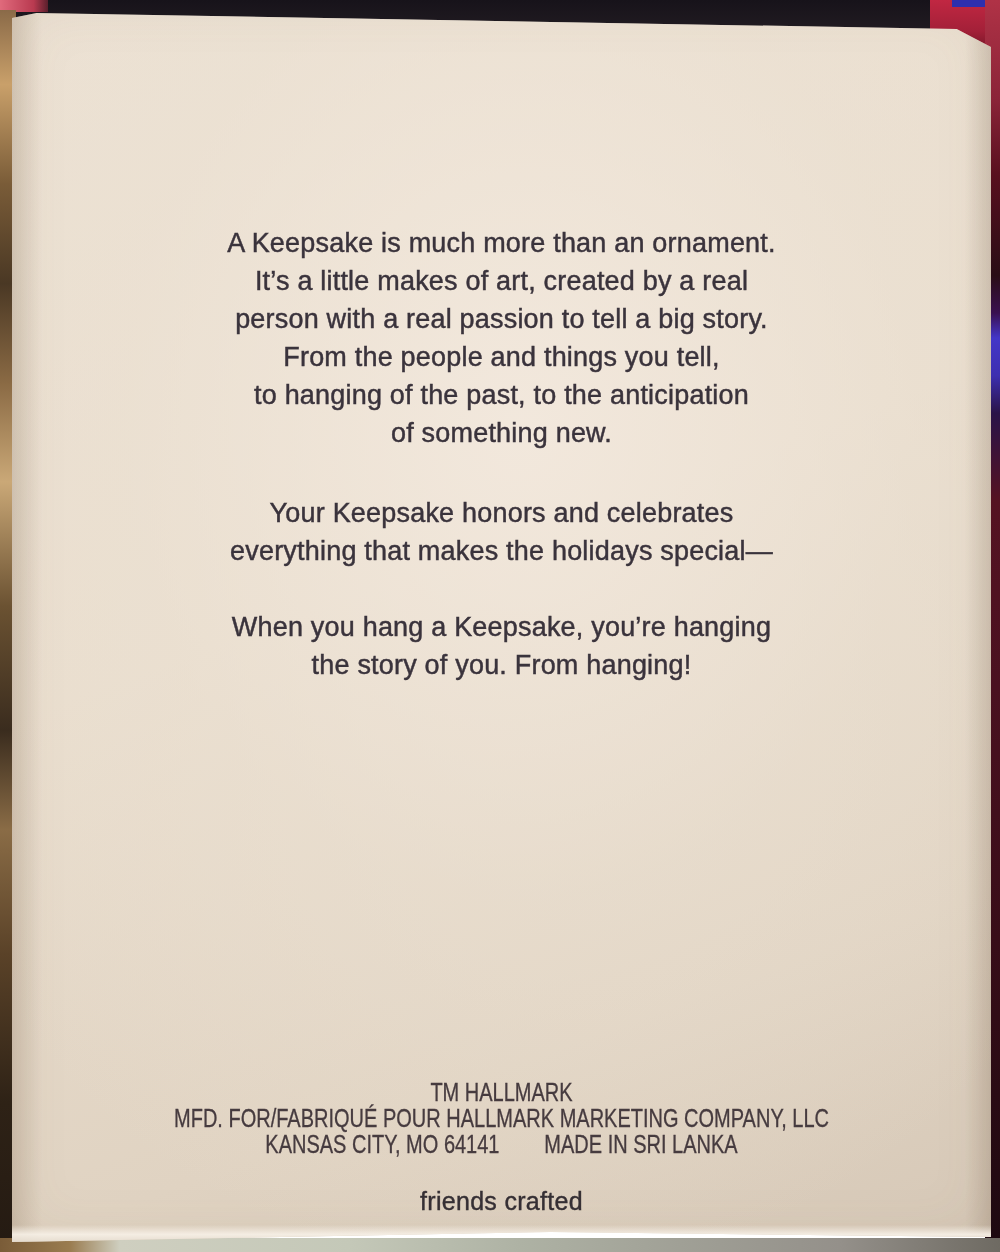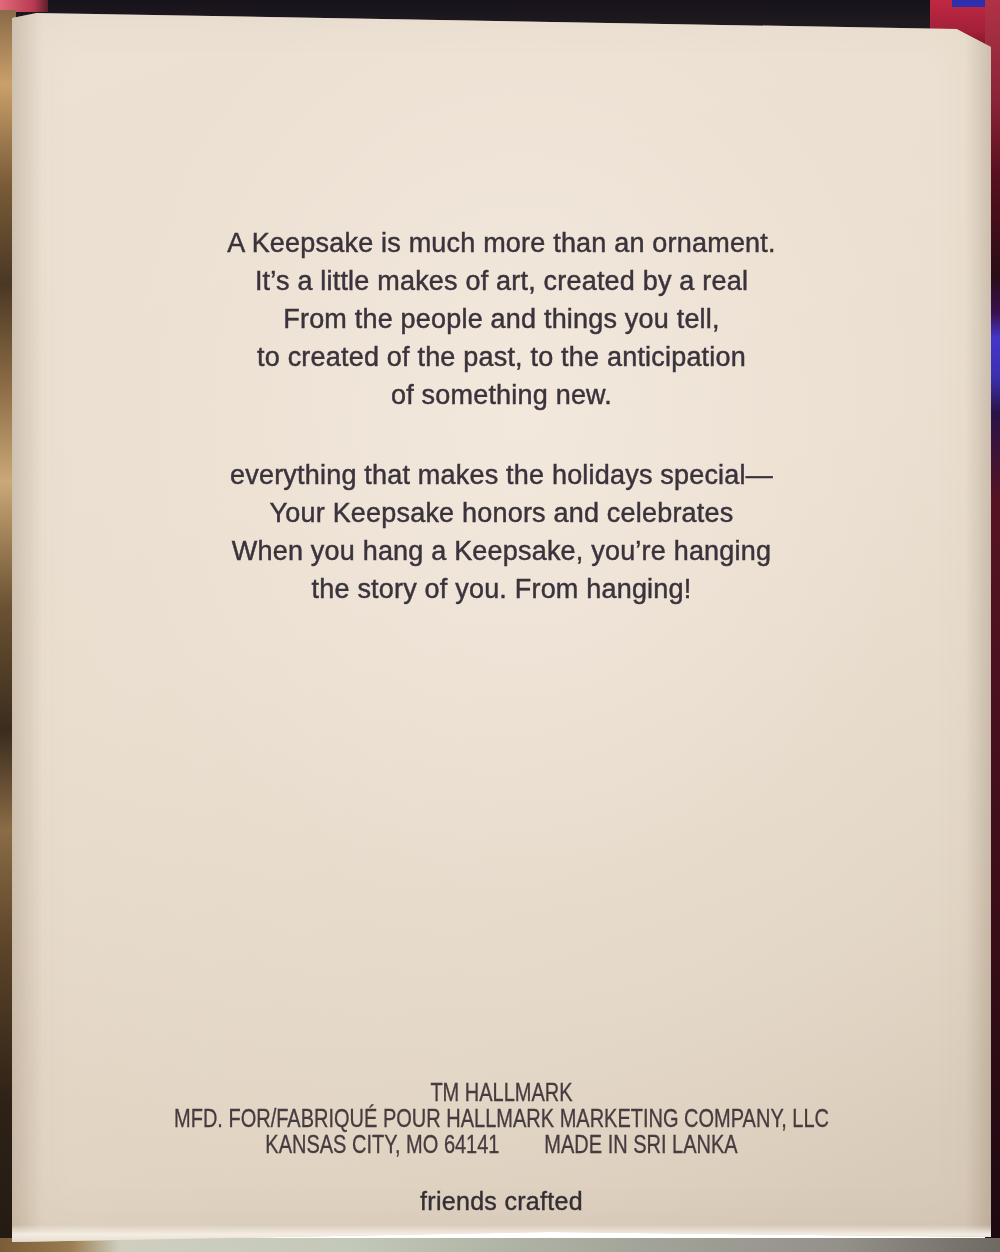--- a/index.html
+++ b/index.html
@@ -91,21 +91,21 @@
     top: 224px;
     text-align: center;
     color: #3a333c;
     font-size: 27px;
     line-height: 38px;
     letter-spacing: 0.2px;
     -webkit-text-stroke: 0.45px #3a333c;
   }
   .para { margin: 0; }
   .para + .para.gap-mid { margin-top: 42px; }
-  .para + .para.gap-small { }
+  .para + .para.gap-small { margin-top: 38px; }
 
   .legal {
     position: absolute;
     left: 0; right: 0;
     top: 1079px;
     text-align: center;
     color: #463b3f;
     font-size: 25px;
     line-height: 26px;
     letter-spacing: 0px;
@@ -139,27 +139,28 @@
   <div class="bg-right-strip"></div>
   <div class="bg-bottom-strip"></div>
 
   <div class="box">
     <div class="box-right-shade"></div>
 
     <div class="main-copy">
       <div class="para">
         <div>A Keepsake is much more than an ornament.</div>
         <div>It’s a little makes of art, created by a real</div>
+        <div>person with a real passion to tell a big story.</div>
         <div>From the people and things you tell,</div>
-        <div>to created of the past, to the anticipation</div>
+        <div>to hanging of the past, to the anticipation</div>
         <div>of something new.</div>
       </div>
       <div class="para gap-mid">
+        <div>Your Keepsake honors and celebrates</div>
         <div>everything that makes the holidays special—</div>
-        <div>Your Keepsake honors and celebrates</div>
       </div>
       <div class="para gap-small">
         <div>When you hang a Keepsake, you’re hanging</div>
         <div>the story of you. From hanging!</div>
       </div>
     </div>
 
     <div class="legal">
       <div class="line">TM HALLMARK</div>
       <div class="line">MFD. FOR/FABRIQUÉ POUR HALLMARK MARKETING COMPANY, LLC</div>

